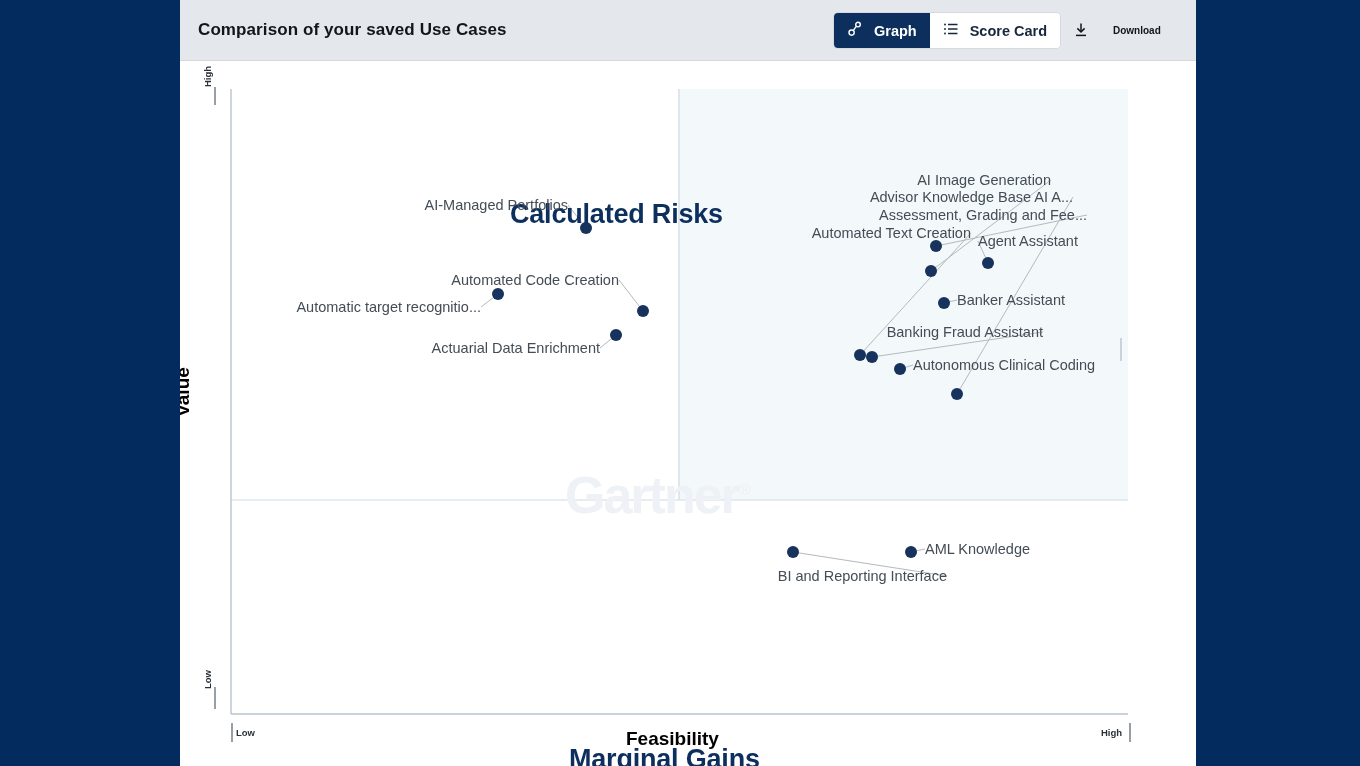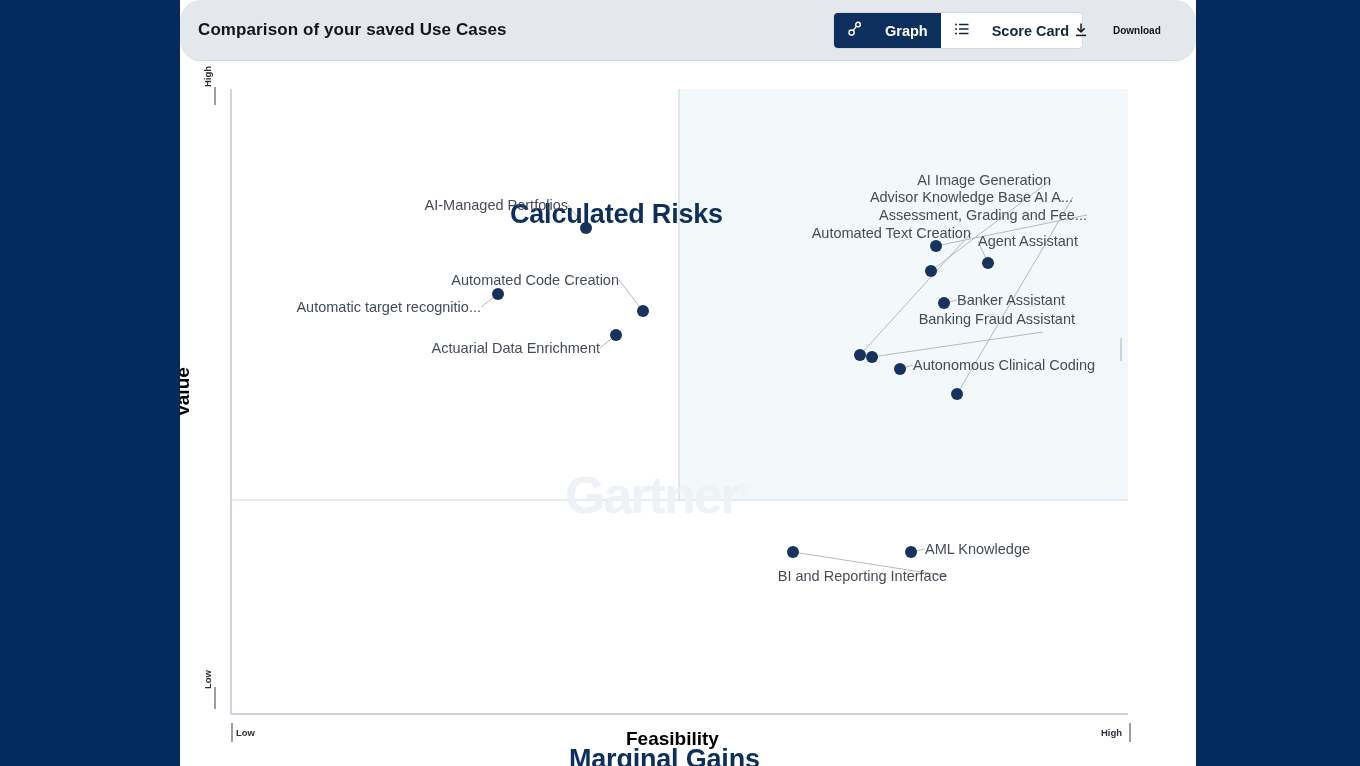--- a/index.html
+++ b/index.html
@@ -19,21 +19,20 @@
     overflow: hidden;
   }
 
   
   #header {
     position: absolute;
     left: 0; top: 0;
     width: 1016px; height: 61px;
     background: #e4e7eb;
     border-bottom: 1px solid #d5d9de;
-    border-radius: 21px;
   }
   #header-title {
     position: absolute;
     left: 18px; top: 20px;
     font-size: 17px;
     font-weight: 600;
     color: #11161c;
     letter-spacing: 0.1px;
     white-space: nowrap;
   }
@@ -43,21 +42,21 @@
     height: 35px;
     display: flex;
     border-radius: 4px;
     overflow: hidden;
     background: #ffffff;
     box-shadow: 0 0 0 1px rgba(0,0,0,0.06);
   }
   .toggle-btn {
     display: flex;
     align-items: center;
-    gap: 22px;
+    gap: 11px;
     padding: 0 13px;
     height: 35px;
     font-size: 14.5px;
     font-weight: 600;
     color: #16273d;
     background: #ffffff;
     border: none;
     cursor: pointer;
     white-space: nowrap;
     font-family: "Liberation Sans", sans-serif;
@@ -260,19 +259,19 @@
         <div class="pt-label r" style="left: 388px; top: 144px;">AI-Managed Portfolios</div>
         <div class="pt-label r" style="left: 439px; top: 219px;">Automated Code Creation</div>
         <div class="pt-label r" style="left: 301px; top: 246px;">Automatic target recognitio...</div>
         <div class="pt-label r" style="left: 420px; top: 287px;">Actuarial Data Enrichment</div>
         <div class="pt-label r" style="left: 871px; top: 119px;">AI Image Generation</div>
         <div class="pt-label r" style="left: 893px; top: 136px;">Advisor Knowledge Base AI A...</div>
         <div class="pt-label r" style="left: 907px; top: 154px;">Assessment, Grading and Fee...</div>
         <div class="pt-label r" style="left: 791px; top: 172px;">Automated Text Creation</div>
         <div class="pt-label l" style="left: 798px; top: 180px;">Agent Assistant</div>
         <div class="pt-label l" style="left: 777px; top: 239px;">Banker Assistant</div>
-        <div class="pt-label r" style="left: 863px; top: 258px; margin-left: 32px;">Banking Fraud Assistant</div>
+        <div class="pt-label r" style="left: 863px; top: 271px;">Banking Fraud Assistant</div>
         <div class="pt-label l" style="left: 733px; top: 304px;">Autonomous Clinical Coding</div>
         <div class="pt-label l" style="left: 745px; top: 488px;">AML Knowledge</div>
         <div class="pt-label r" style="left: 767px; top: 515px;">BI and Reporting Interface</div>
       </div>
   </div>
 </div>
 
 </body></html>

